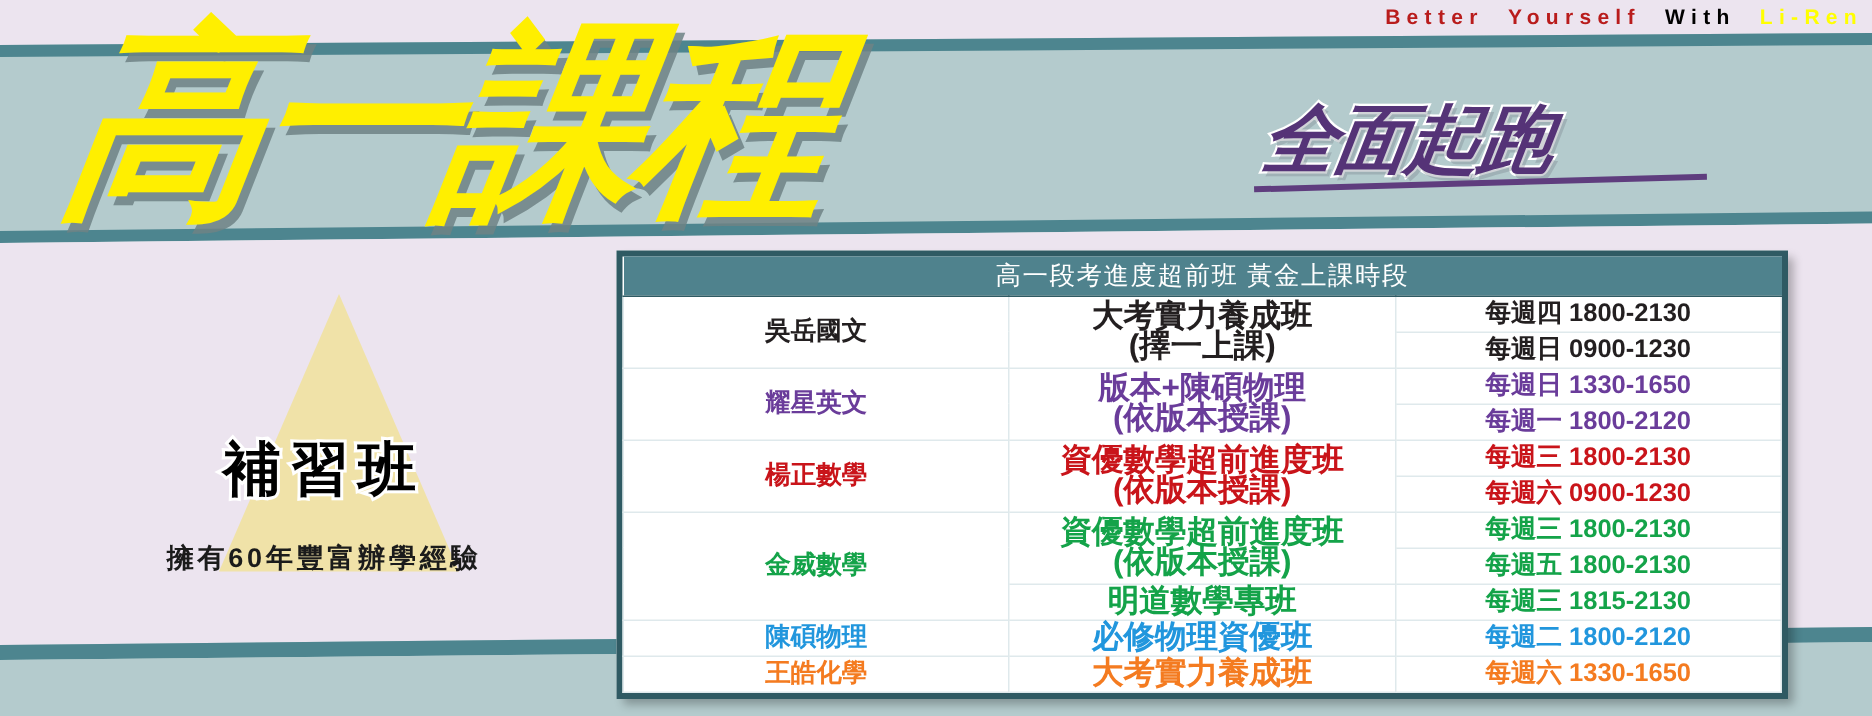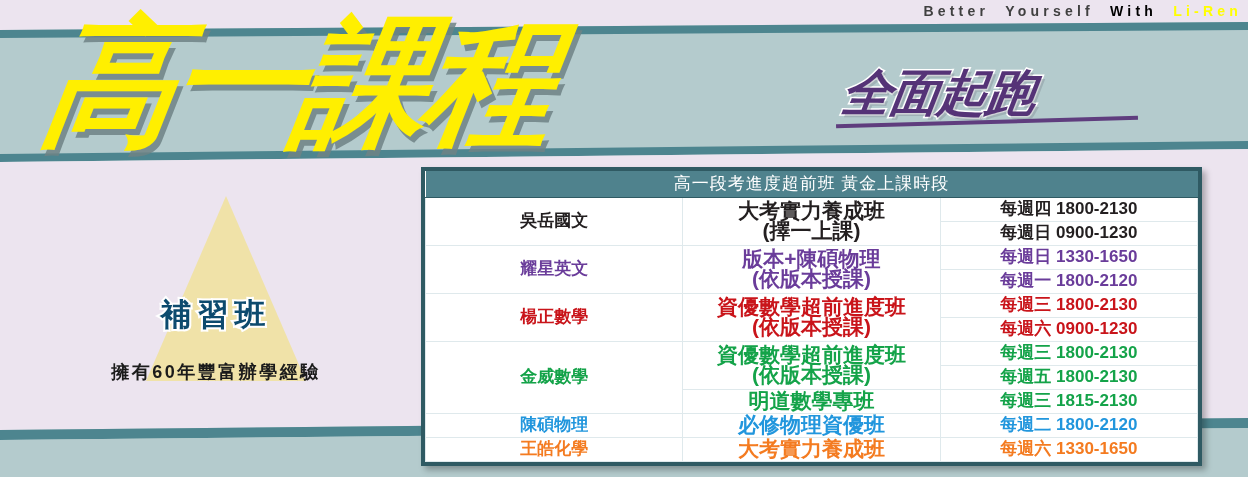--- a/index.html
+++ b/index.html
@@ -14,21 +14,21 @@
   #bg { position:absolute; inset:0; z-index:0; }
 
   
   .tagline {
     position:absolute; top:0px; left:0; width:1248px; height:24px;
     text-align:right; padding-right:6px;
     font-size:14px; font-weight:bold; letter-spacing:4.2px;
     line-height:22px; z-index:6; white-space:nowrap;
   }
   .tagline span { display:inline; }
-  .tg-red { color:#404040; }
+  .tg-red { color:#b91c1c; }
   .tg-blk { color:#000000; }
   .tg-ylw { color:#ffff00; }
   .tg-gap { letter-spacing:4.2px; }
 
   
   .headline {
     position:absolute; left:58px; top:8px; z-index:5;
     font-family:"DejaVu Serif","Liberation Serif",serif;
     font-size:132px; font-weight:bold; font-style:italic;
     color:#ffef00; letter-spacing:-6px;
@@ -66,21 +66,21 @@
     text-align:center; white-space:nowrap;
     font-family:"DejaVu Serif","Liberation Serif",serif;
     font-size:78px; font-weight:bold; font-style:italic;
     letter-spacing:2px; color:#e1181f; line-height:86px;
     -webkit-text-stroke:7px #ffffff; paint-order:stroke fill;
     text-shadow: 3px 4px 0 #1a1a1a;
   }
   .logo-sub {
     position:absolute; left:0; top:96px; width:380px; text-align:center;
     font-family:"DejaVu Sans","Liberation Sans",sans-serif;
-    font-size:31px; font-weight:bold; color:#0c4a6e; letter-spacing:6px;
+    font-size:39px; font-weight:bold; color:#000000; letter-spacing:6px;
     line-height:44px; white-space:nowrap;
     -webkit-text-stroke:4px #ffffff; paint-order:stroke fill;
   }
   .logo-tags {
     position:absolute; left:0; top:141px; width:380px; text-align:center;
     font-size:12.5px; font-weight:bold; color:#141414; letter-spacing:0px;
     white-space:nowrap;
   }
   .logo-exp {
     position:absolute; left:0; top:164px; width:380px; text-align:center;
@@ -88,21 +88,21 @@
     white-space:nowrap;
   }
   .logo-url {
     position:absolute; left:0; top:187px; width:380px; text-align:center;
     font-size:18px; font-weight:bold; color:#1b1b1b; letter-spacing:1.2px;
     white-space:nowrap;
   }
 
   
   .sched-wrap {
-    position:absolute; left:421px; top:167px; width:781px; height:299px;
+    position:absolute; left:411px; top:167px; width:781px; height:299px;
     z-index:7;
     border:4px solid #2f5a63;
     background:#ffffff;
     box-shadow: 4px 4px 6px rgba(0,0,0,0.28);
   }
   table.sched { width:100%; height:100%; border-collapse:collapse; table-layout:fixed; }
   table.sched th {
     background:#4f828d; color:#ffffff; font-weight:normal;
     font-size:17px; height:26px; letter-spacing:1px;
     border-bottom:1px solid #2f5a63;

